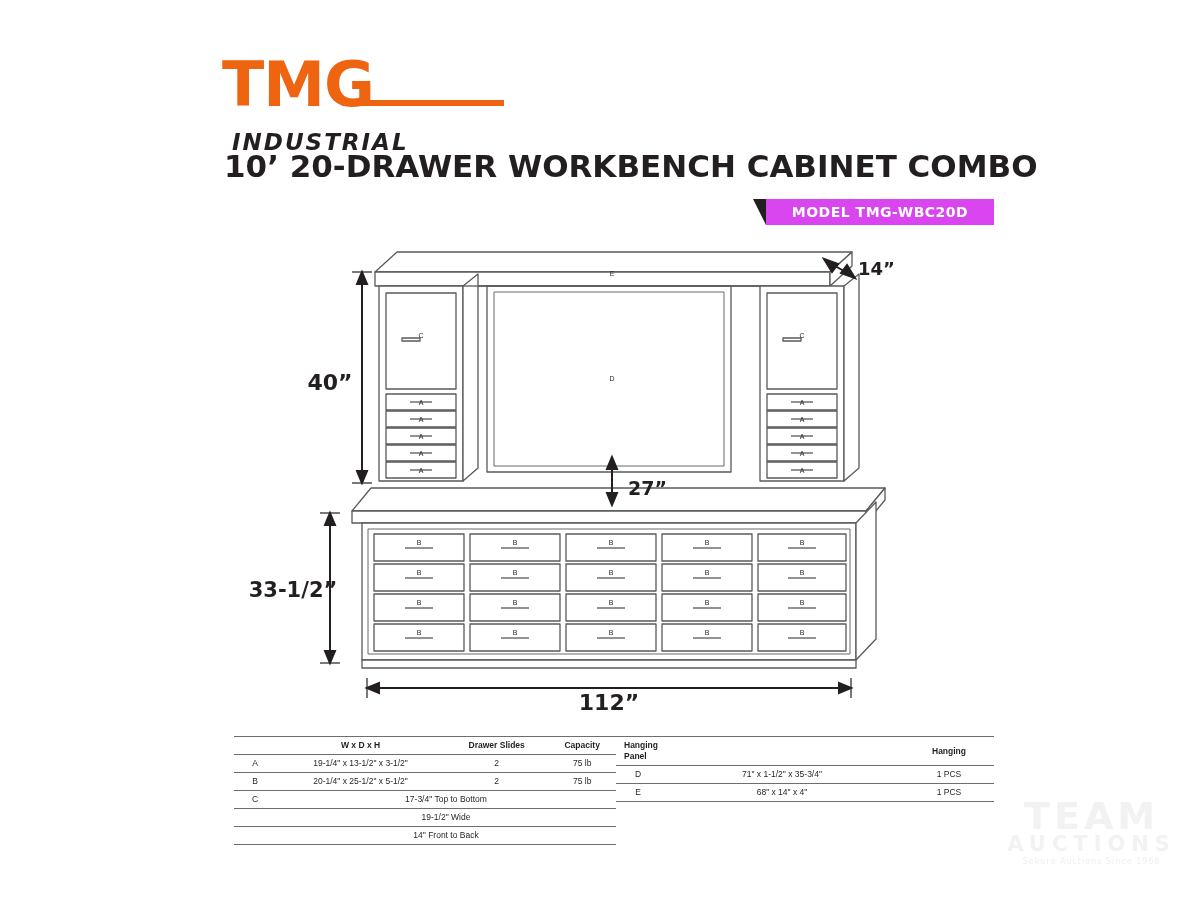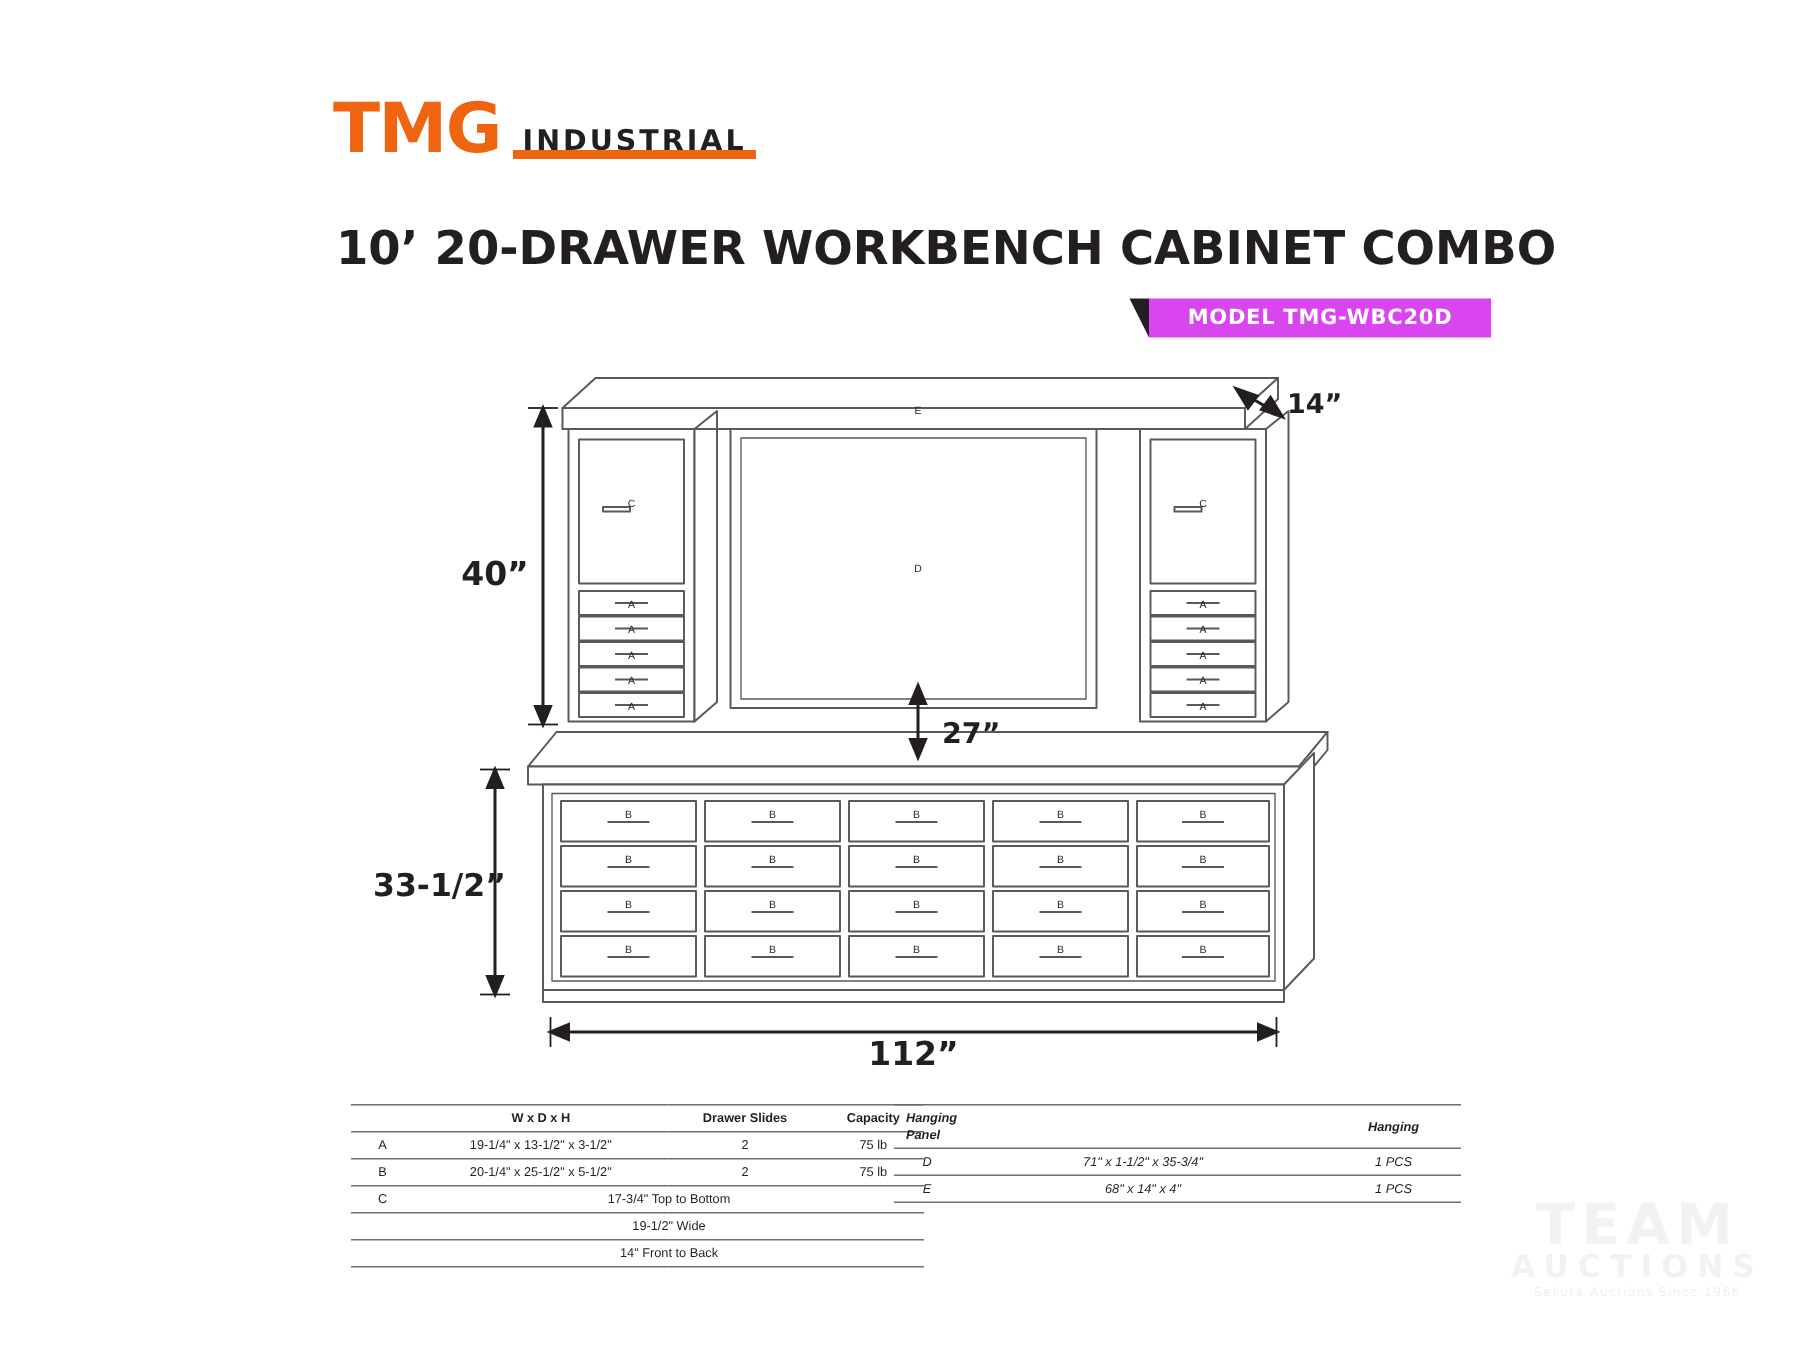--- a/index.html
+++ b/index.html
@@ -13,37 +13,38 @@
     overflow:hidden;
   }
 
   
   #logo {
     position:absolute; left:222px; top:62px; width:280px; height:50px;
   }
   #logo .tmg {
     font-family:"DejaVu Sans", sans-serif;
     font-weight:bold;
-    font-size:46px;
+    font-size:62px;
     letter-spacing:-1px;
     color:#ef6411;
     line-height:46px;
     display:inline-block;
     vertical-align:top;
   }
   #logo .industrial {
     font-family:"DejaVu Sans", sans-serif;
     font-weight:bold;
-    font-size:19px;
+    font-size:23px;
     letter-spacing:2px;
     color:#231f20;
     display:inline-block;
     vertical-align:top;
     margin-left:10px;
     margin-top:21px;
+    font-style:italic;
   }
   #logo .bar {
     position:absolute;
     left:120px; top:38px;
     width:162px; height:6px;
     background:#ef6411;
   }
 
   
   #main-title {
@@ -130,21 +131,21 @@
     padding:3px 2px;
     text-align:center;
     font-weight:normal;
     line-height:11px;
   }
   table.spec th { font-weight:bold; font-size:8.5px; }
   table.spec tr.nb td { border-top:none; border-bottom:none; }
   .letter-col { width:42px; font-weight:normal; }
 
   #table-left { left:234px; width:382px; }
-  #table-right { left:596px; width:378px;font-style:italic; }
+  #table-right { left:616px; width:378px; }
   #table-left table, #table-right table { width:100%; }
 </style>
 </head>
 <body>
 
 <div id="logo">
   <span class="tmg">TMG</span>
   <span class="industrial">INDUSTRIAL</span>
   <div class="bar"></div>
 </div>

